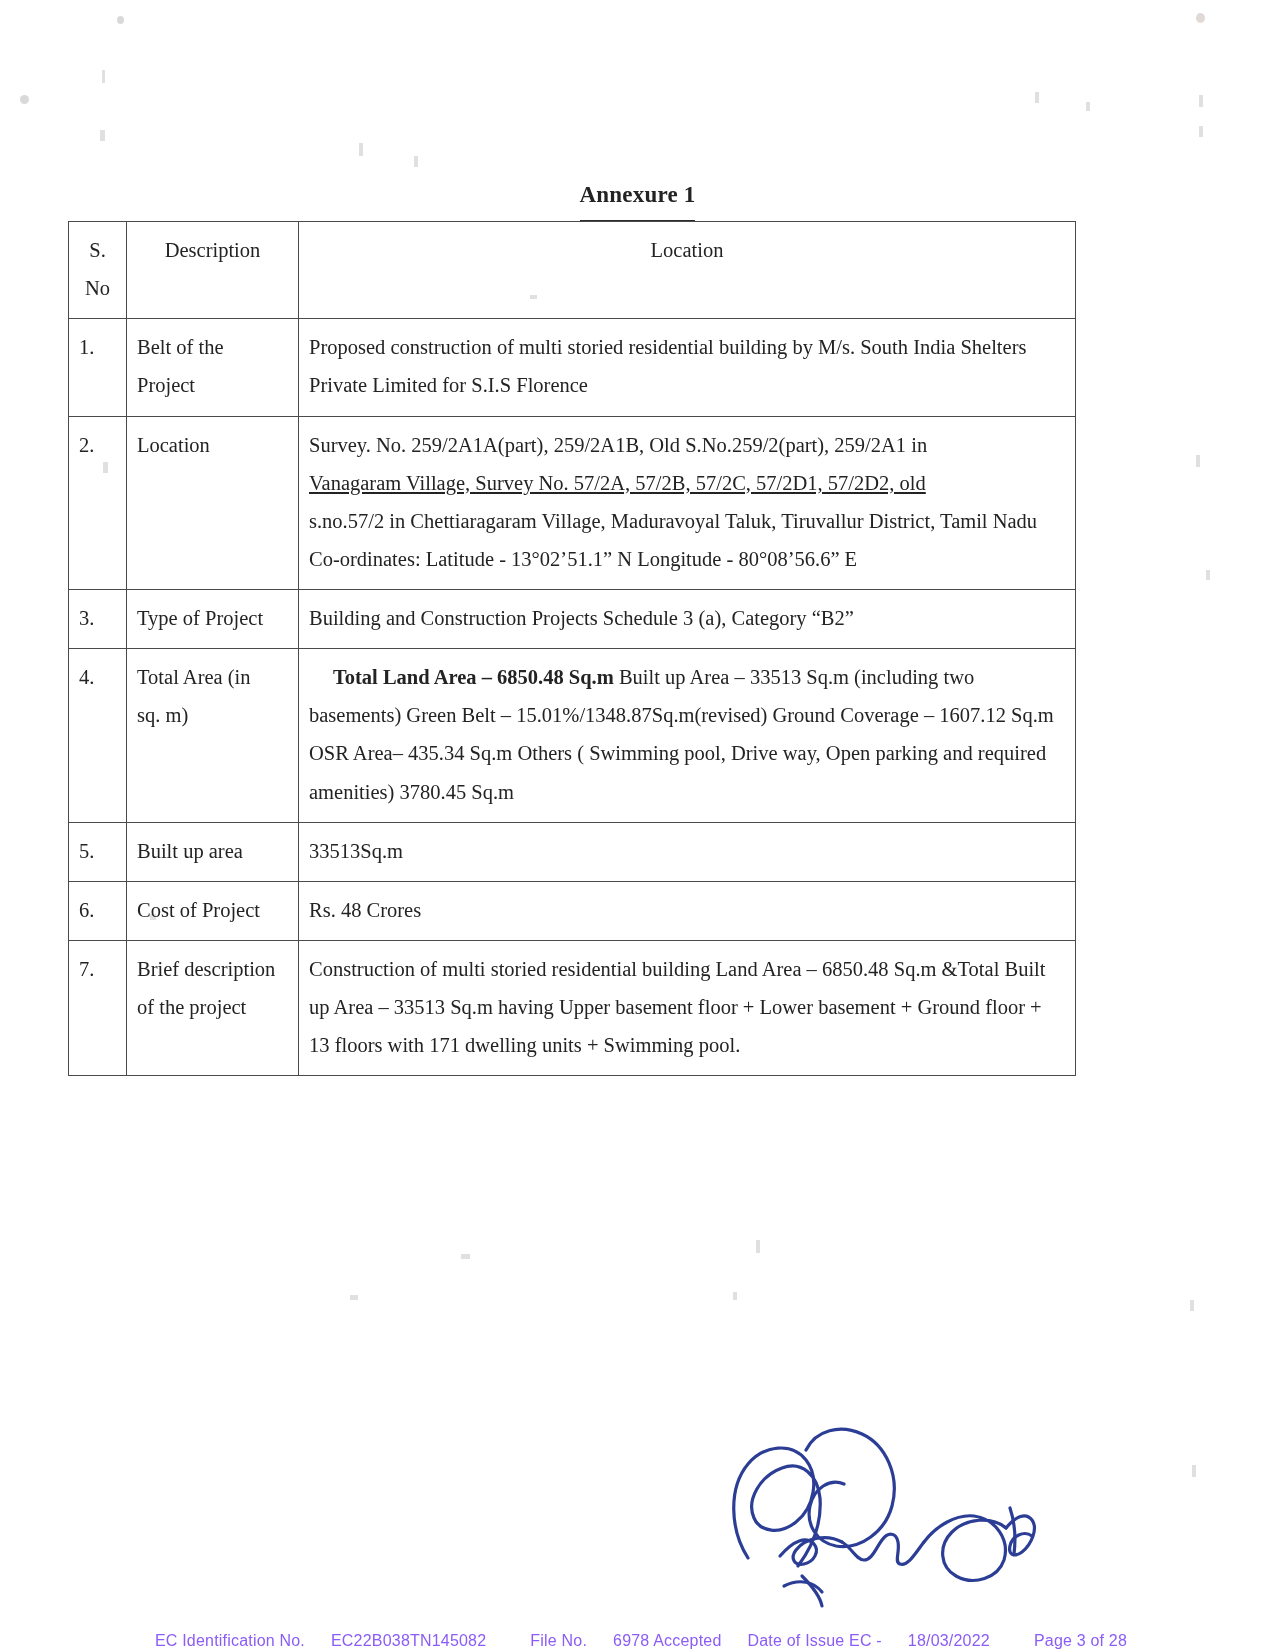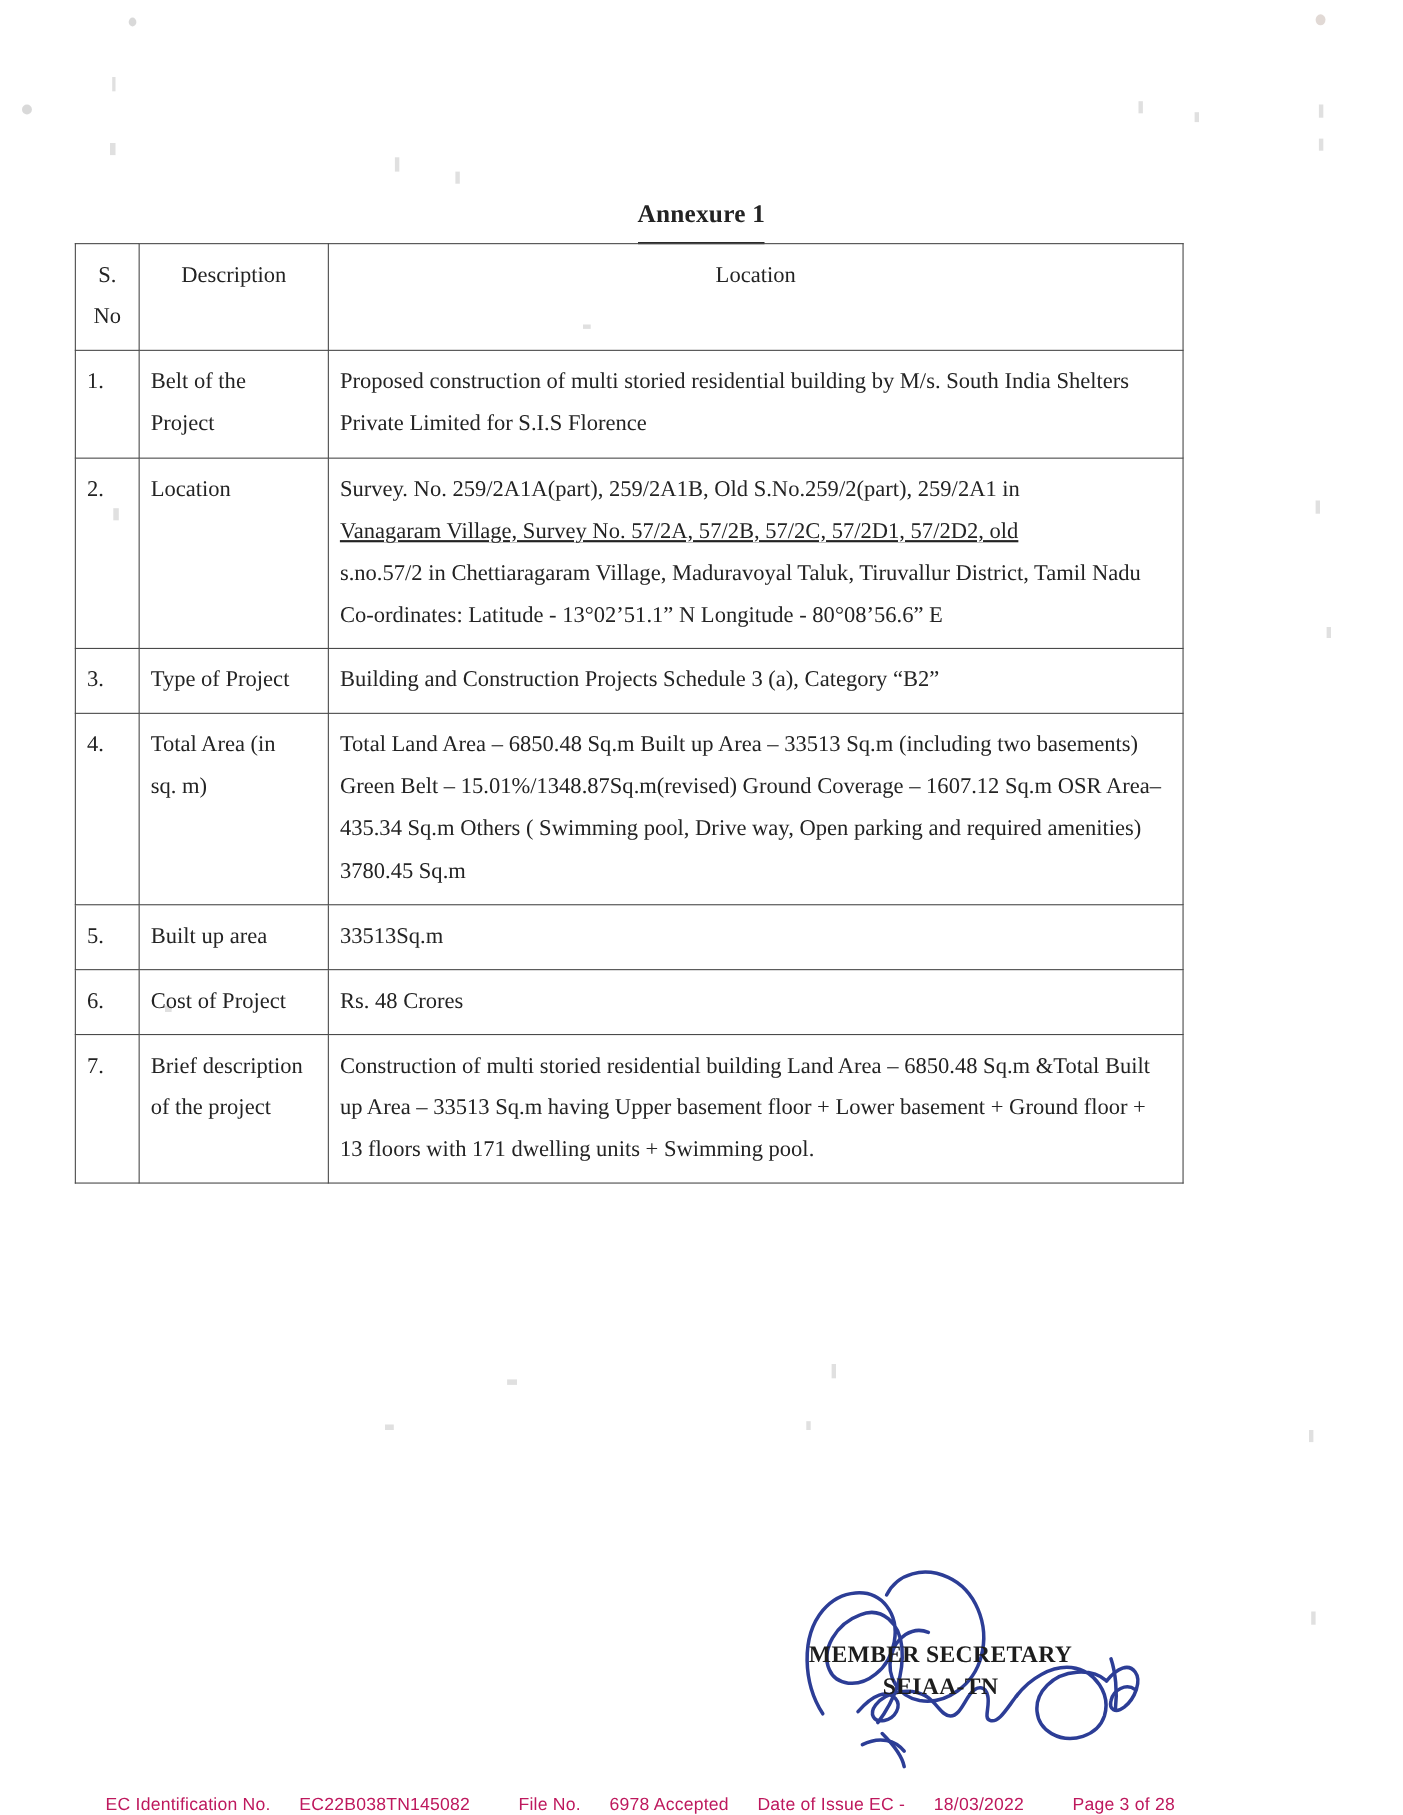--- a/index.html
+++ b/index.html
@@ -89,21 +89,21 @@
     text-align: left;
     padding-left: 12px;
   }
   td.det {
     padding-left: 14px;
   }
   .just {
     text-align: justify;
     text-justify: inter-word;
   }
-  .bold { font-weight: normal; }
+  .bold { font-weight: bold; margin-left: 24px; }
   .blk { display: block; }
   .nowrapline { white-space: nowrap; }
 
   
   .sig-area {
     position: absolute;
     left: 690px;
     top: 1380px;
     width: 400px;
     height: 240px;
@@ -127,23 +127,24 @@
   }
 
   
   .footer {
     position: absolute;
     left: 96px;
     top: 1632px;
     width: 1090px;
     font-family: "Liberation Sans", "DejaVu Sans", sans-serif;
     font-size: 16px;
-    color: #be185d;
+    color: #8b5cf6;
     white-space: nowrap;
     letter-spacing: .2px;
+    text-align: center;
   }
   .footer .fseg { display: inline-block; }
   .footer .gap-b { padding-left: 26px; }
   .footer .gap-c { padding-left: 44px; }
 </style>
 </head>
 <body>
 
 <div class="page">
 
@@ -303,23 +304,19 @@
         <path d="M214 162 C226 146 246 134 264 136 C286 139 300 160 294 180
                  C288 198 264 206 246 196 C230 187 228 166 242 152
                  C256 138 282 136 296 148"></path>
         <path d="M296 148 C306 136 316 132 322 140 C328 148 322 164 312 172
                  C304 178 298 174 300 166 C302 156 314 150 322 156"></path>
         <path d="M300 128 C304 140 306 158 304 174"></path>
         <path d="M92 196 C102 206 110 216 112 226"></path>
         <path d="M74 206 C90 198 104 202 112 212"></path>
       </g>
     </svg>
-    <div class="sig-lines">
-      <div>MEMBER SECRETARY</div>
-      <div>SEIAA-TN</div>
-    </div>
   </div>
 
   <div class="footer">
     <span class="fseg">EC Identification No.</span><span class="fseg gap-b">EC22B038TN145082</span><span class="fseg gap-c">File No.</span><span class="fseg gap-b">6978 Accepted</span><span class="fseg gap-b">Date of Issue EC -</span><span class="fseg gap-b">18/03/2022</span><span class="fseg gap-c">Page 3 of 28</span>
   </div>
 
 </div>
 
 </body></html>

